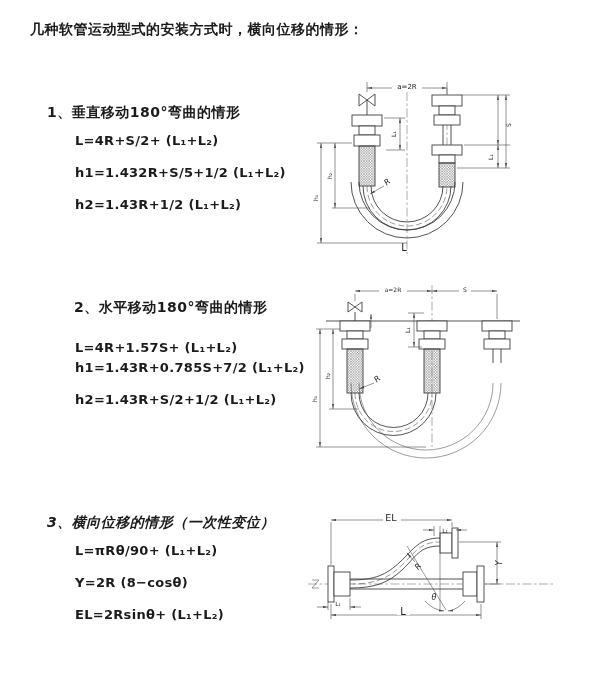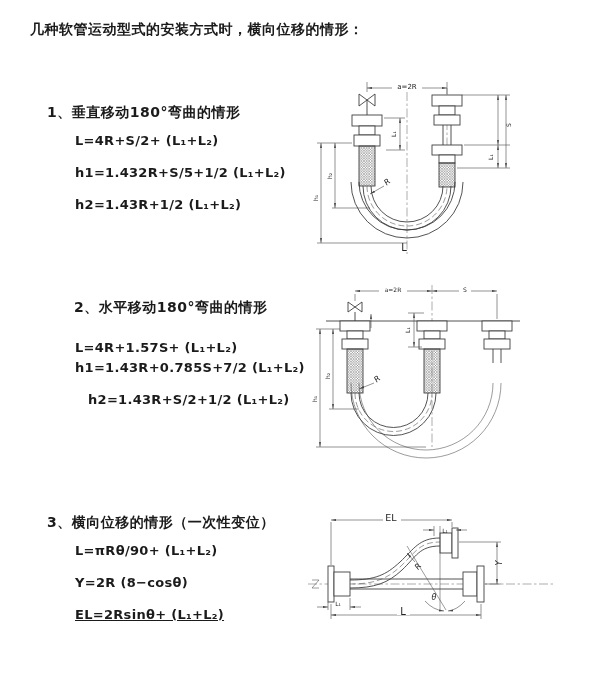--- a/index.html
+++ b/index.html
@@ -40,26 +40,26 @@
 <div class="abs title" style="left:30px;top:21px;">几种软管运动型式的安装方式时，横向位移的情形：</div>
 
 <div class="abs heading" style="left:47px;top:104px;">1、垂直移动180°弯曲的情形</div>
 <div class="abs formula" style="left:75px;top:133px;">L=4R+S/2+ (L₁+L₂)</div>
 <div class="abs formula" style="left:75px;top:165px;">h1=1.432R+S/5+1/2 (L₁+L₂)</div>
 <div class="abs formula" style="left:75px;top:197px;">h2=1.43R+1/2 (L₁+L₂)</div>
 
 <div class="abs heading" style="left:47px;top:299px;margin-left:27px;">2、水平移动180°弯曲的情形</div>
 <div class="abs formula" style="left:75px;top:340px;">L=4R+1.57S+ (L₁+L₂)</div>
 <div class="abs formula" style="left:75px;top:360px;">h1=1.43R+0.785S+7/2 (L₁+L₂)</div>
-<div class="abs formula" style="left:88px;top:392px;">h2=1.43R+S/2+1/2 (L₁+L₂)</div>
-
-<div class="abs heading" style="left:47px;top:514px;">3、横向位移的情形（一次性变位）</div>
+<div class="abs formula" style="left:75px;top:392px;">h2=1.43R+S/2+1/2 (L₁+L₂)</div>
+
+<div class="abs heading" style="left:47px;top:514px;font-style:italic;">3、横向位移的情形（一次性变位）</div>
 <div class="abs formula" style="left:75px;top:543px;text-align:right;">L=πRθ/90+ (L₁+L₂)</div>
 <div class="abs formula" style="left:75px;top:575px;">Y=2R (8−cosθ)</div>
-<div class="abs formula" style="left:75px;top:607px;text-decoration:underline;">EL=2Rsinθ+ (L₁+L₂)</div>
+<div class="abs formula" style="left:75px;top:607px;">EL=2Rsinθ+ (L₁+L₂)</div>
 
 <svg style="left:312px;top:70px;" width="278" height="200" viewBox="0 0 278 200">
   <g>
     <line class="cl" x1="95" y1="22" x2="95" y2="184"></line>
     <line class="cl" x1="135" y1="18" x2="135" y2="92"></line>
   </g>
   <g>
     <line class="dim" x1="55" y1="12" x2="55" y2="22"></line>
     <line class="dim" x1="135" y1="12" x2="135" y2="24"></line>
     <line class="dim" x1="55" y1="18" x2="135" y2="18" marker-start="url(#arw)" marker-end="url(#arw)"></line>

